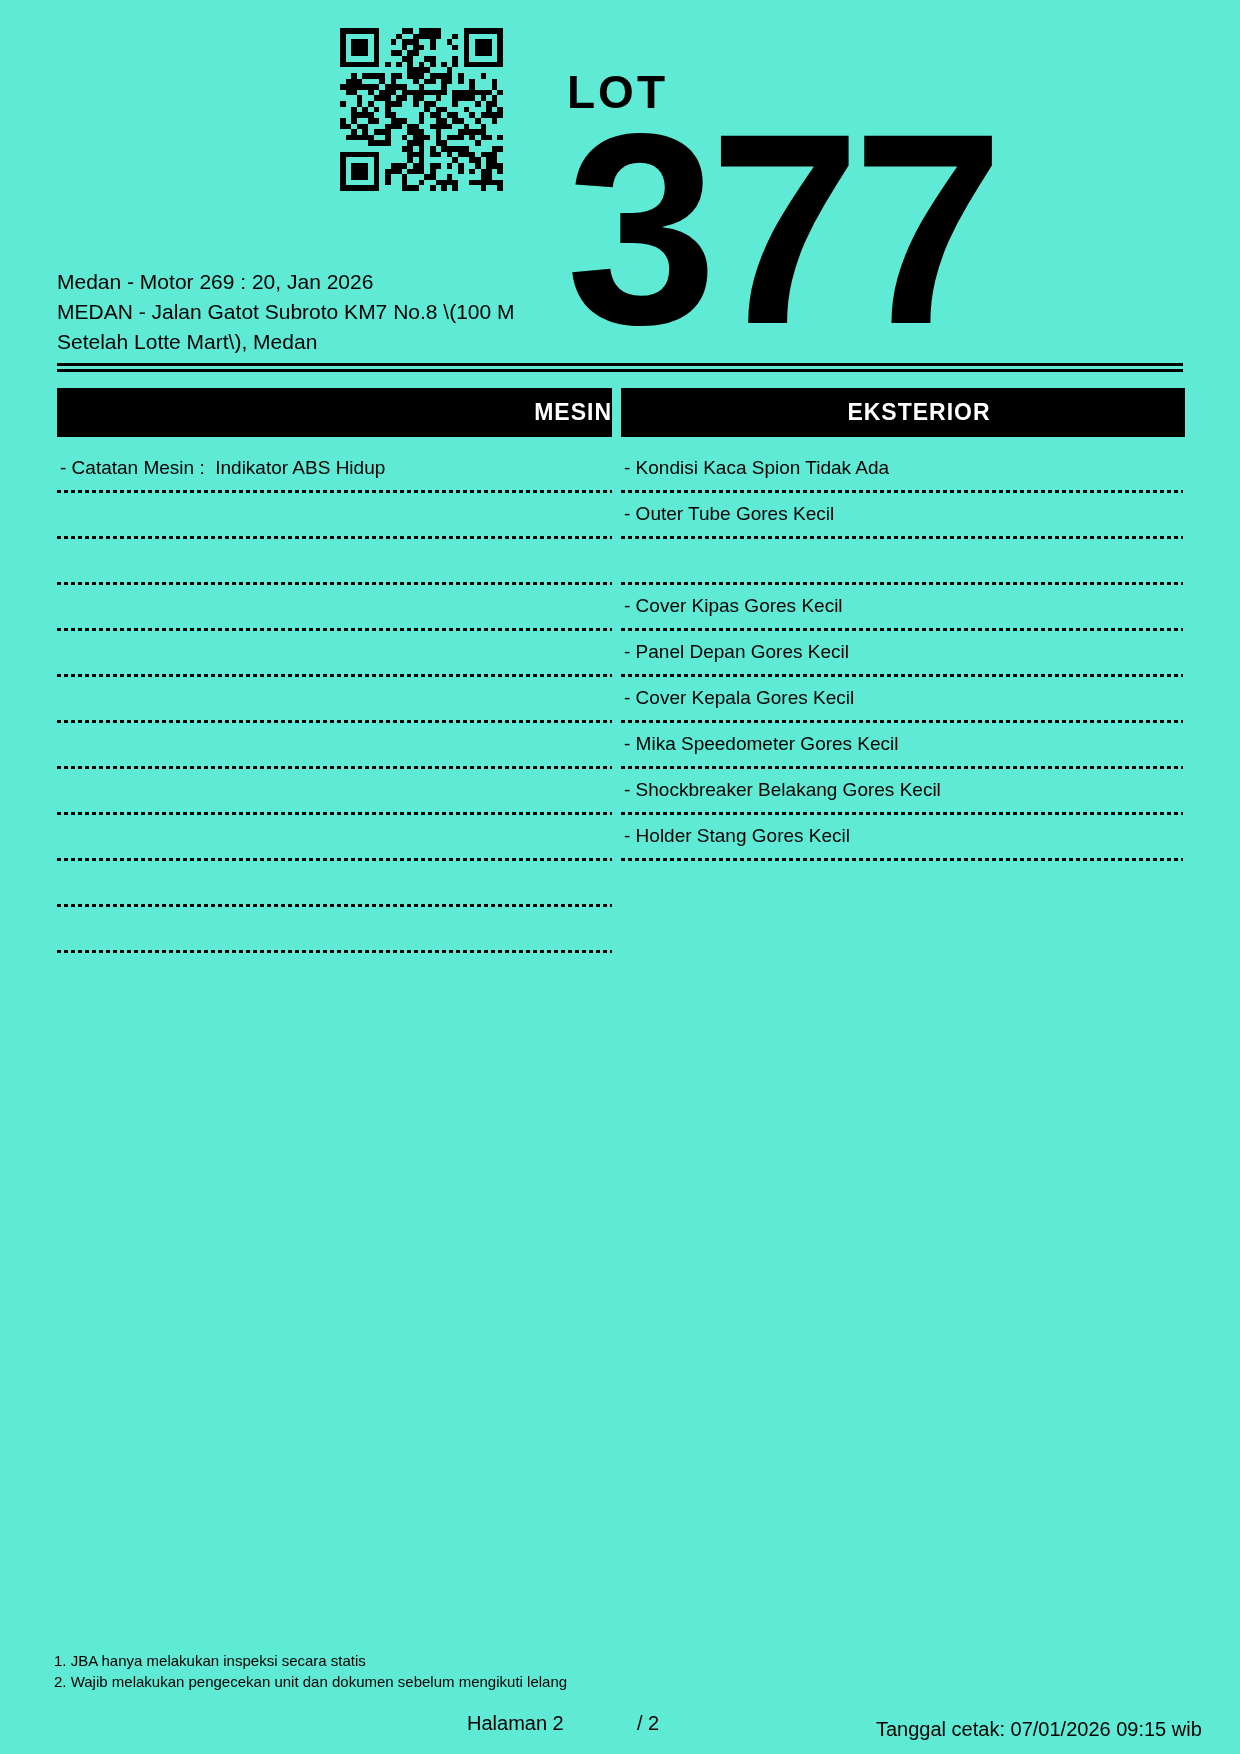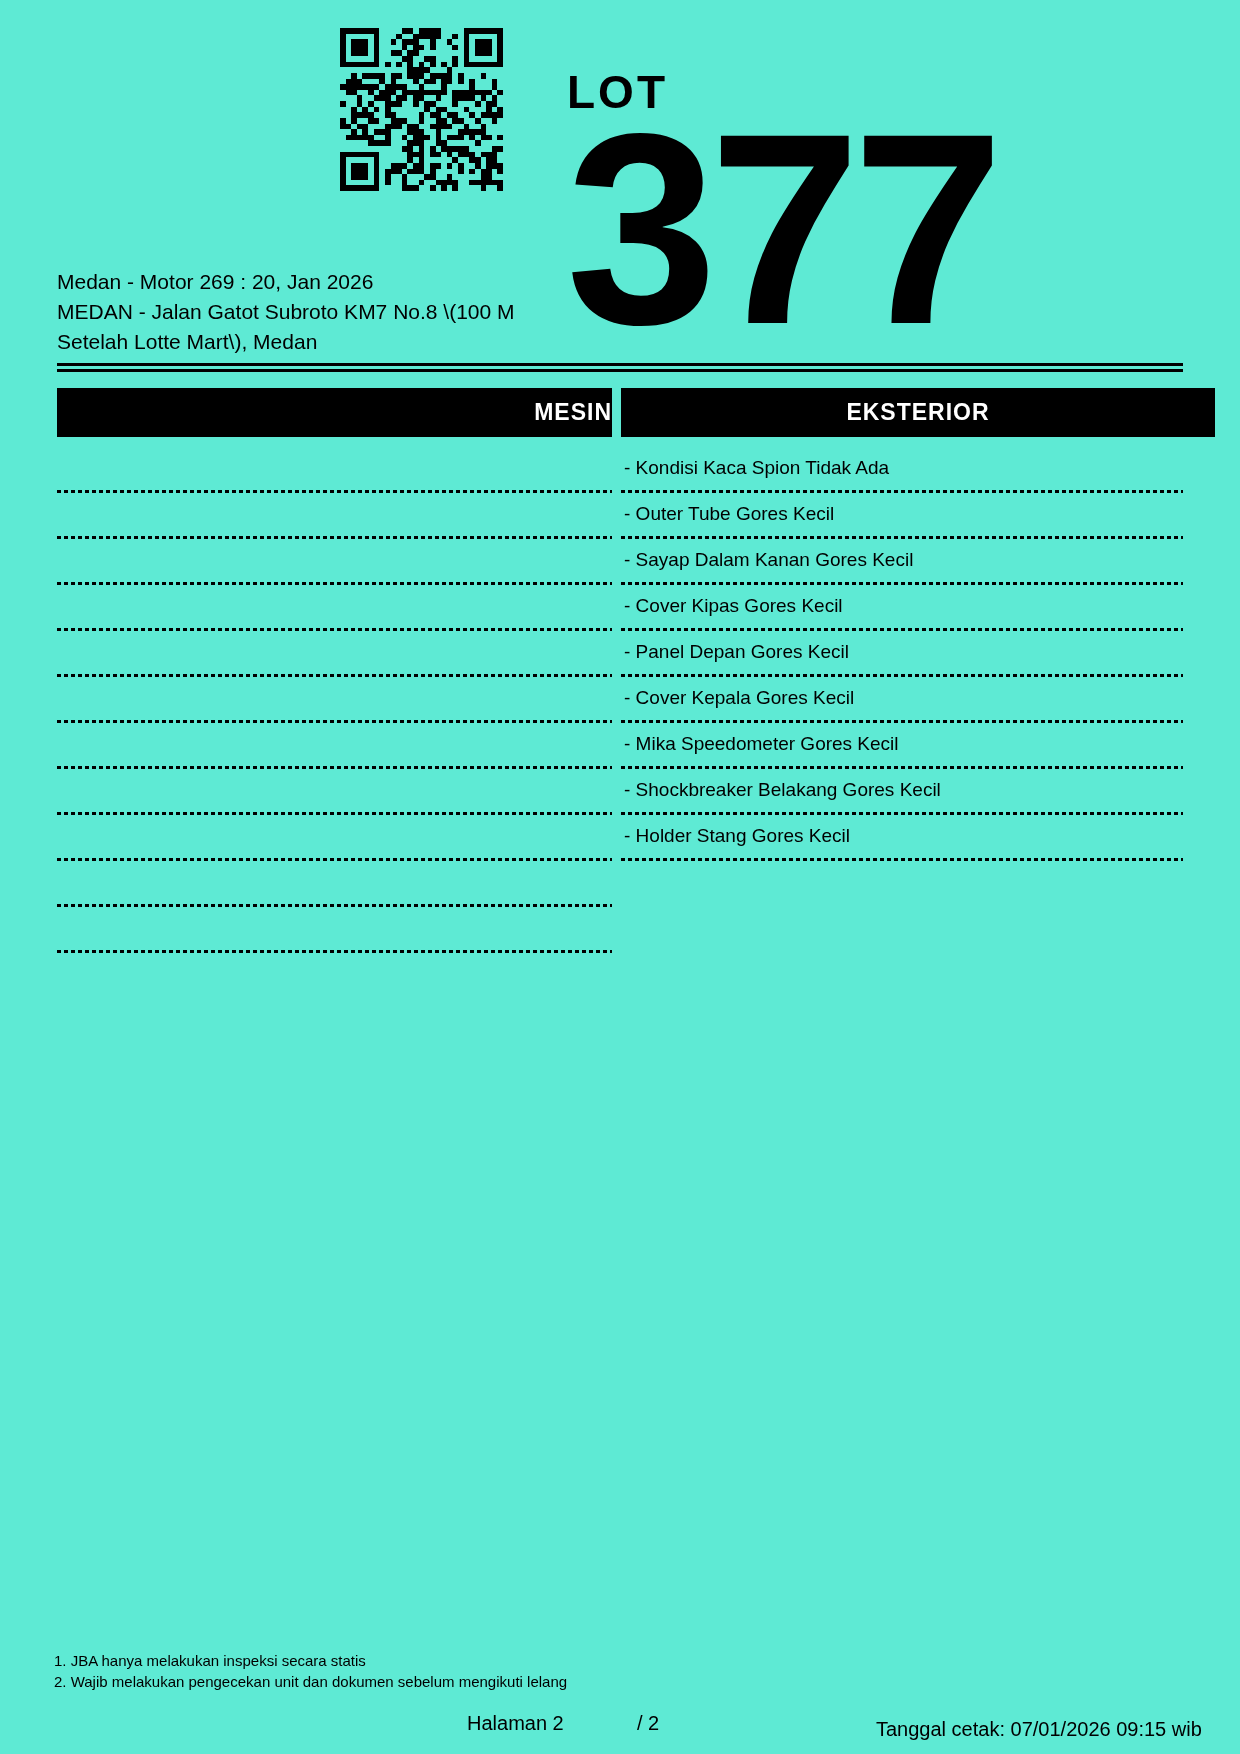--- a/index.html
+++ b/index.html
@@ -24,21 +24,21 @@
   .double-rule {
     position:absolute; left:57px; top:363px; width:1126px; height:3px;
     border-top:3px solid #000; border-bottom:3px solid #000;
   }
   .col-header {
     position:absolute; top:388px; height:49px; background:#000; color:#fff;
     font-size:23px; font-weight:bold; letter-spacing:1px;
     display:flex; align-items:center; justify-content:center;
   }
   .col-header.left  { left:57px;  width:555px;justify-content:flex-end; }
-  .col-header.right { left:621px; width:594px; }
+  .col-header.right { left:621px; width:532px;padding-left:32px; }
   .rows { position:absolute; top:447px; }
   .rows.left  { left:57px;  width:555px; }
   .rows.right { left:621px; width:562px; }
   .row { position:relative; height:46px; }
   .row-text {
     position:absolute; left:3px; top:0; line-height:42px;
     font-size:19px; white-space:pre;
   }
   .dotline {
     position:absolute; left:0; right:0; bottom:0; height:3px;
@@ -490,20 +490,21 @@
 
   <div class="col-header left">
     <span>MESIN</span>
   </div>
   <div class="col-header right">
     <span>EKSTERIOR</span>
   </div>
 
   <div class="rows left" id="mesin-rows">
       <div class="row">
+        <span class="row-text">- Catatan Mesin :  Indikator ABS Hidup</span>
         <div class="dotline"></div>
       </div>
       <div class="row">
         <span class="row-text"></span>
         <div class="dotline"></div>
       </div>
       <div class="row">
         <span class="row-text"></span>
         <div class="dotline"></div>
       </div>
@@ -543,21 +544,20 @@
   <div class="rows right" id="eksterior-rows">
       <div class="row">
         <span class="row-text">- Kondisi Kaca Spion Tidak Ada</span>
         <div class="dotline"></div>
       </div>
       <div class="row">
         <span class="row-text">- Outer Tube Gores Kecil</span>
         <div class="dotline"></div>
       </div>
       <div class="row">
-        <span class="row-text">- Sayap Dalam Kanan Gores Kecil</span>
         <div class="dotline"></div>
       </div>
       <div class="row">
         <span class="row-text">- Cover Kipas Gores Kecil</span>
         <div class="dotline"></div>
       </div>
       <div class="row">
         <span class="row-text">- Panel Depan Gores Kecil</span>
         <div class="dotline"></div>
       </div>

